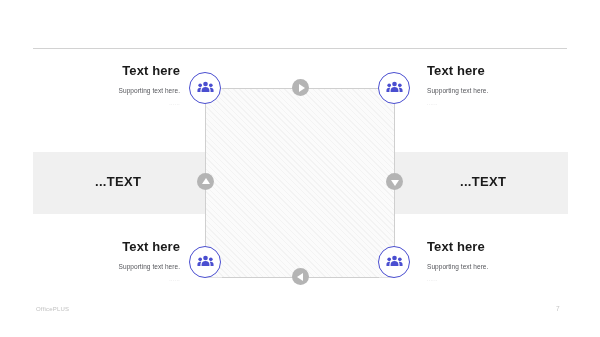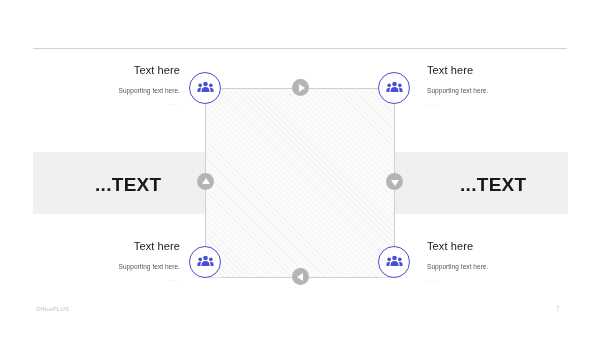--- a/index.html
+++ b/index.html
@@ -134,22 +134,22 @@
   }
 
   .arrow-top    { left: 292px; top: 79px;  }
   .arrow-right  { left: 386px; top: 173px; }
   .arrow-bottom { left: 292px; top: 268px; }
   .arrow-left   { left: 197px; top: 173px; }
 
   
   .txtblock { position: absolute; width: 118px; }
   .txtblock .title {
-    font-size: 11px;
-    font-weight: normal;
+    font-size: 13px;
+    font-weight: bold;
     color: #1a1a1a;
     line-height: 13px;
     letter-spacing: 0.1px;
   }
   .txtblock .support {
     font-size: 6.5px;
     color: #55565b;
     line-height: 9px;
     margin-top: 9px;
     letter-spacing: 0.05px;
@@ -166,21 +166,21 @@
   .tb-left-align  { text-align: left; }
 
   .tb-tl { left: 62px;  top: 64px; }
   .tb-bl { left: 62px;  top: 240px; }
   .tb-tr { left: 427px; top: 64px; }
   .tb-br { left: 427px; top: 240px; }
 
   
   .side-text {
     position: absolute;
-    font-size: 19px;
+    font-size: 13px;
     font-weight: bold;
     color: #1a1a1a;
     letter-spacing: 0.3px;
     top: 174px;
   }
   .side-left  { left: 95px;  }
   .side-right { left: 460px; }
 
   
   .footer-brand {

